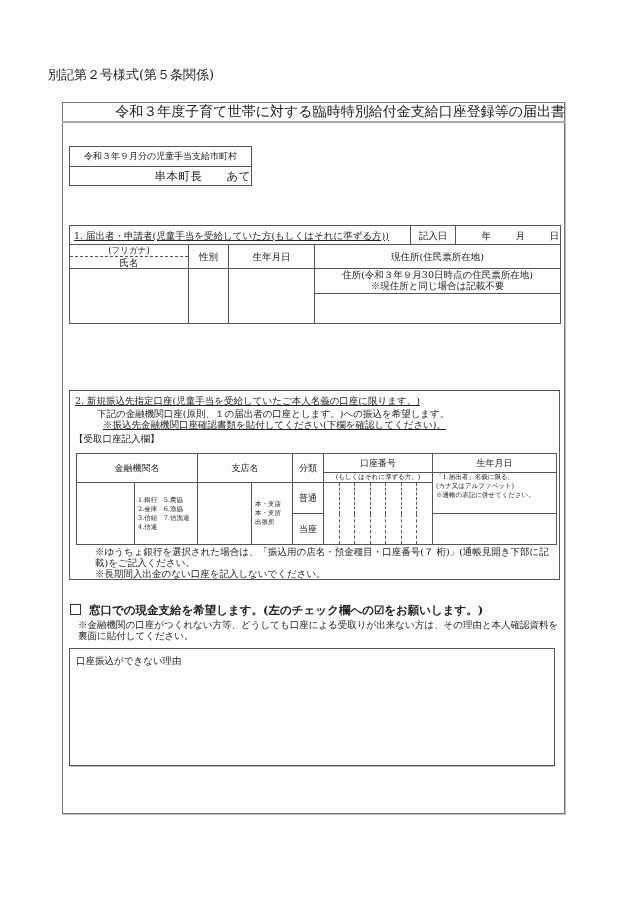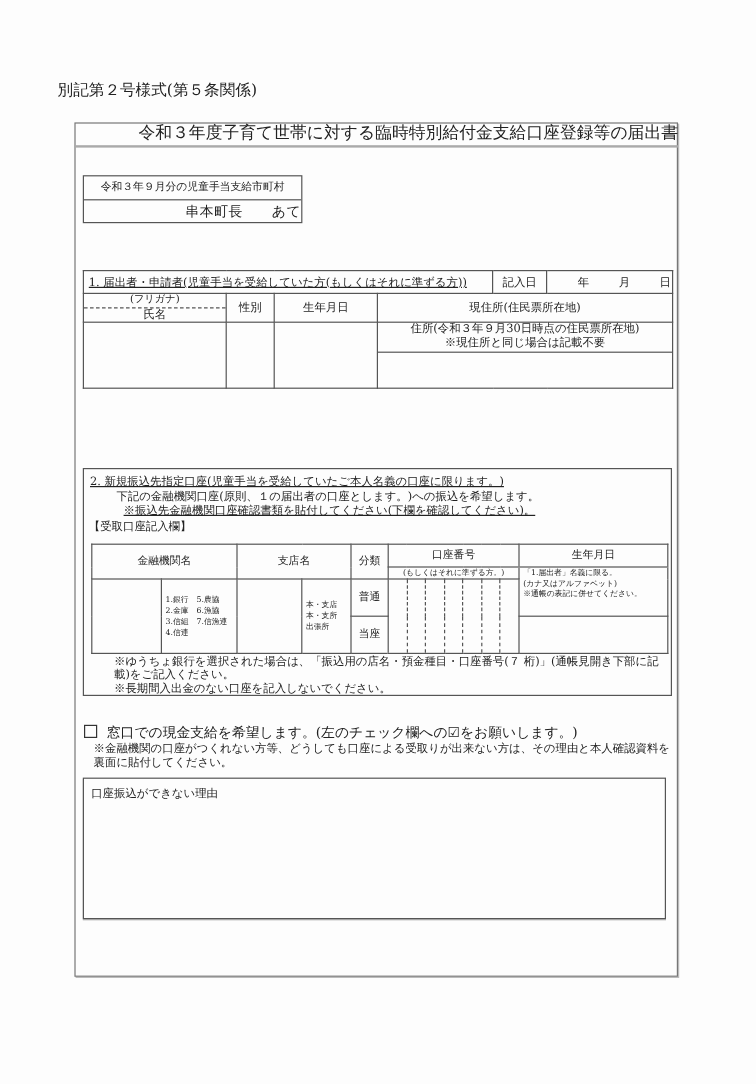--- a/index.html
+++ b/index.html
@@ -36,21 +36,21 @@
   .s2 .l3 { left: 4px; top: 42px; font-size: 9.5px; text-align: right; }
   .bank { left: 6px; top: 62px; width: 480px; }
   .bank td { font-size: 9px; }
   .tiny { font-size: 6.5px !important; line-height: 9px !important; text-align: left !important; padding-left: 3px !important; }
   .tinyc { font-size: 6.5px !important; line-height: 9px !important; }
   .digit { border-left: 1px dashed #555; border-right: 1px dashed #555; }
   .s2 .n1 { left: 25px; top: 155px; font-size: 9.5px; line-height: 11px; width: 460px; }
   .s2 .n2 { left: 25px; top: 177px; font-size: 9.5px; }
 
   
-  .cash { left: 70px; top: 603px; font-size: 11.5px; font-weight: normal; }
+  .cash { left: 70px; top: 603px; font-size: 11.5px; font-weight: bold; }
   .cash .cb { display: inline-block; width: 9px; height: 9px; border: 1px solid #333; margin-right: 8px; vertical-align: -1px; }
   .cash-note { left: 78px; top: 619px; width: 485px; font-size: 9.5px; line-height: 11px; }
   .reason { left: 69px; top: 648px; width: 486px; height: 118px; border: 1px solid #555; box-sizing: border-box; box-shadow: 0 1px 0 #bbb; }
   .reason .lbl { position: absolute; left: 6px; top: 6px; font-size: 9.5px; }
 </style>
 </head>
 <body>
 
 <div class="abs form-label">別記第２号様式(第５条関係)</div>
 

